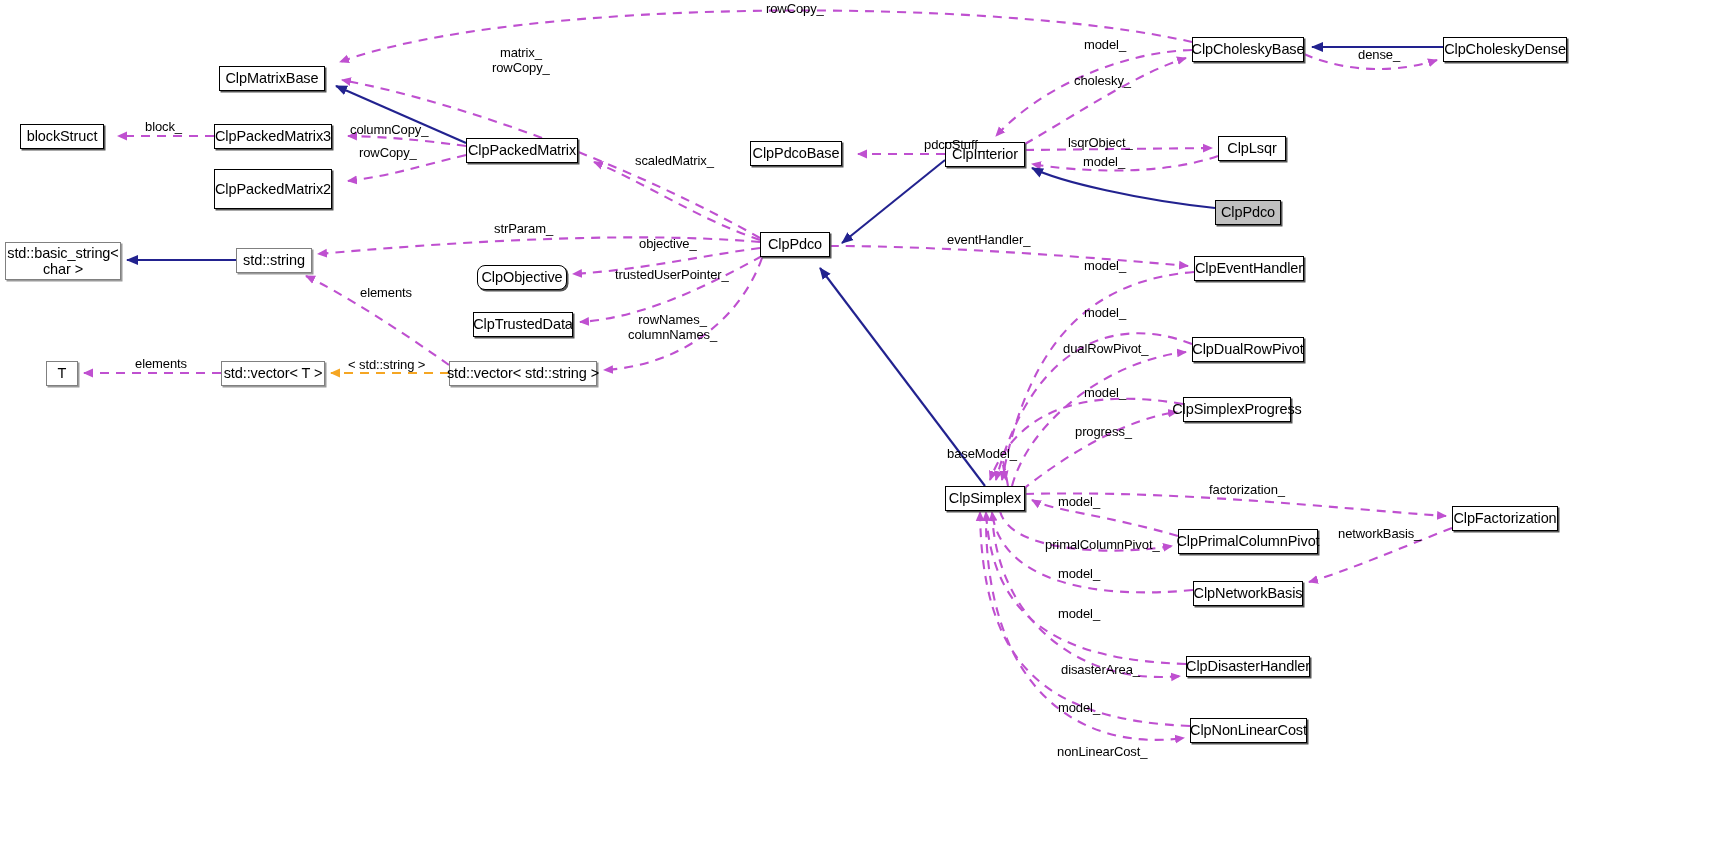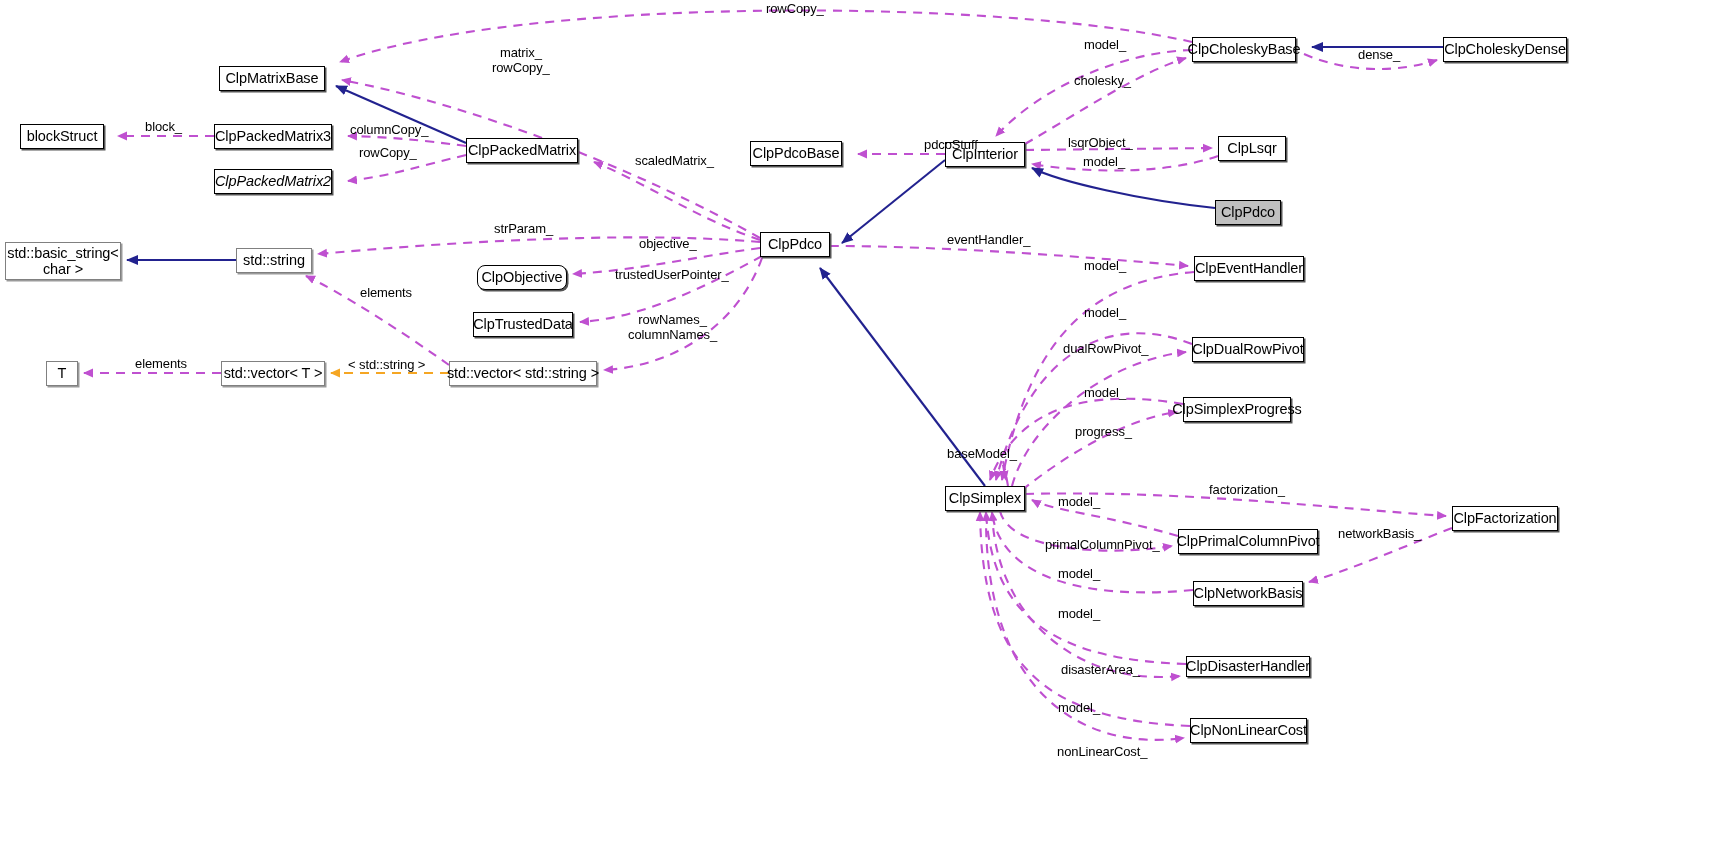--- a/index.html
+++ b/index.html
@@ -159,25 +159,25 @@
 
     <g class="template-edges" fill="none" stroke="#f5a623" stroke-width="2.1" stroke-dasharray="9,7" marker-end="url(#arrT)">
       <path d="M449,373 L331,373"></path>
     </g>
   </svg>
 
   <div id="node-layer">
       <div class="node" style="left: 219px; top: 66px; width: 106px; height: 25px;">ClpMatrixBase</div>
       <div class="node" style="left: 20px; top: 124px; width: 84px; height: 25px;">blockStruct</div>
       <div class="node" style="left: 214px; top: 124px; width: 118px; height: 25px;">ClpPackedMatrix3</div>
-      <div class="node" style="left: 214px; top: 169px; width: 118px; height: 25px; font-style: italic;">ClpPackedMatrix2</div>
+      <div class="node" style="left: 214px; top: 169px; width: 118px; height: 40px;">ClpPackedMatrix2</div>
       <div class="node" style="left: 466px; top: 138px; width: 112px; height: 25px;">ClpPackedMatrix</div>
       <div class="node" style="left: 750px; top: 141px; width: 92px; height: 25px;">ClpPdcoBase</div>
       <div class="node" style="left: 945px; top: 142px; width: 80px; height: 25px;">ClpInterior</div>
-      <div class="node" style="left: 1192px; top: 37px; width: 104px; height: 25px;">ClpCholeskyBase</div>
+      <div class="node" style="left: 1192px; top: 37px; width: 112px; height: 25px;">ClpCholeskyBase</div>
       <div class="node" style="left: 1443px; top: 37px; width: 124px; height: 25px;">ClpCholeskyDense</div>
       <div class="node" style="left: 1218px; top: 136px; width: 68px; height: 25px;">ClpLsqr</div>
       <div class="node highlight" style="left: 1215px; top: 200px; width: 66px; height: 25px;">ClpPdco</div>
       <div class="node light" style="left: 5px; top: 242px; width: 116px; height: 38px;">std::basic_string&lt;
 char &gt;</div>
       <div class="node light" style="left: 236px; top: 248px; width: 76px; height: 25px;">std::string</div>
       <div class="node" style="left: 760px; top: 232px; width: 70px; height: 25px;">ClpPdco</div>
       <div class="node" style="left: 477px; top: 265px; width: 90px; height: 25px; border-radius: 8px;">ClpObjective</div>
       <div class="node" style="left: 473px; top: 312px; width: 100px; height: 25px;">ClpTrustedData</div>
       <div class="node" style="left: 1194px; top: 256px; width: 110px; height: 25px;">ClpEventHandler</div>

